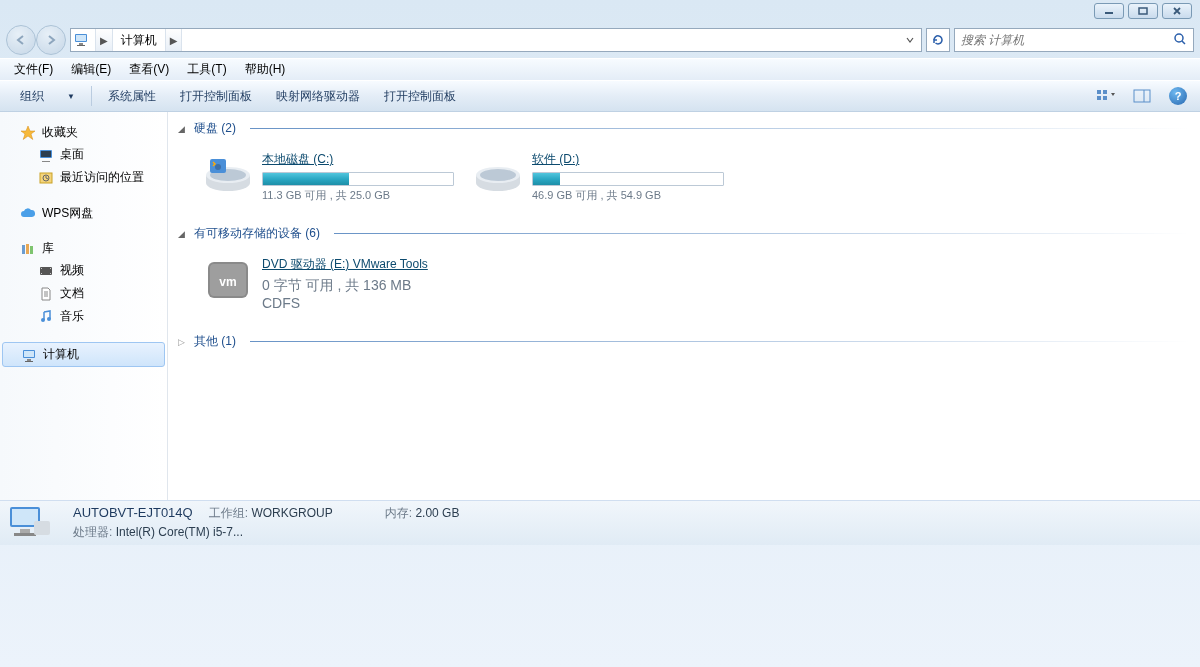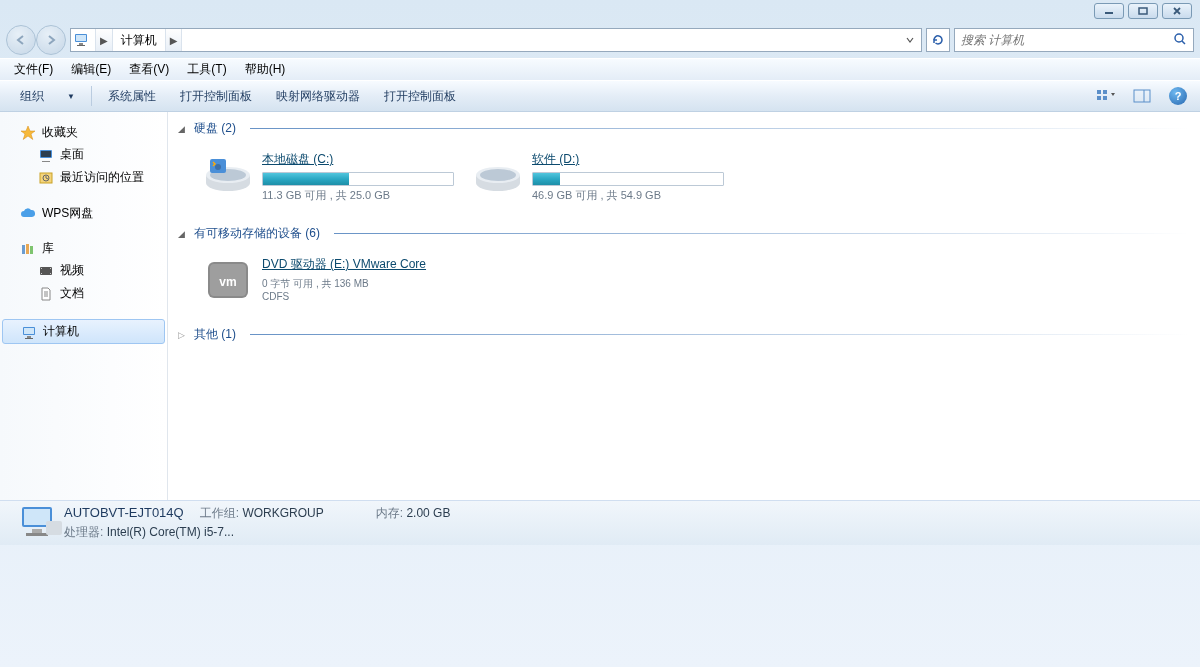--- a/index.html
+++ b/index.html
@@ -46,23 +46,23 @@
     .section-header { display: flex; align-items: center; gap: 6px; color: #1e4e8c; padding: 4px 0; cursor: pointer; }
     .section-line { flex: 1; height: 1px; background: linear-gradient(to right, #6893c6, transparent); margin-left: 8px; }
     .drive-grid { display: flex; flex-wrap: wrap; gap: 20px; padding: 10px 0 10px 26px; }
     .drive-item { display: flex; gap: 10px; width: 250px; cursor: pointer; }
     .drive-icon { width: 48px; height: 48px; flex-shrink: 0; }
     .drive-info { flex: 1; }
     .drive-name { color: #0c4a6e; margin-bottom: 4px; text-decoration: underline; }
     .drive-bar { height: 14px; border: 1px solid #bcc9d6; background: #fff; border-radius: 1px; position: relative; margin-bottom: 2px; overflow: hidden; }
     .drive-fill { height: 100%; background: linear-gradient(to bottom, #51c5dd 0%, #2ba8c4 50%, #1d8fa8 100%); }
     .drive-stats { color: #6c7a89; font-size: 11px; }
-    .drive-sub { color: #6c7a89; font-size: 10px; }
-    
-    .status-bar { height: 45px; background: linear-gradient(to bottom, #f1f6fb, #e0ebf5); border-top: 1px solid #d0def0; display: flex; align-items: center; padding: 4px 16px; gap: 0; }
+    .drive-sub { color: #6c7a89; font-size: 14px; }
+    
+    .status-bar { height: 45px; background: linear-gradient(to bottom, #f1f6fb, #e0ebf5); border-top: 1px solid #d0def0; display: flex; align-items: center; padding: 4px 4px; gap: 21px; }
     .status-icon { width: 48px; height: 36px; }
     .status-info { display: flex; flex-direction: column; gap: 2px; }
     .status-row { display: flex; gap: 16px; }
     .status-label { color: #6c7a89; }
     .status-value { color: #2c3e50; }
     .status-title { font-size: 13px; color: #1e3a5f; }
     
     .tri-down { font-size: 8px; margin-left: 2px; }
     .help-circle { width: 18px; height: 18px; border-radius: 50%; background: radial-gradient(circle at 35% 30%, #6eb8f0, #2868b0); color: #fff; display: flex; align-items: center; justify-content: center; font-weight: bold; font-size: 11px; }
   </style>
@@ -247,20 +247,30 @@
         <span class="sidebar-icon">
             <svg width="16" height="16">
               <path d="M4,2 L10,2 L12,4 L12,14 L4,14 Z" fill="#fff" stroke="#888"></path>
               <line x1="6" y1="6" x2="10" y2="6" stroke="#888"></line>
               <line x1="6" y1="8" x2="10" y2="8" stroke="#888"></line>
               <line x1="6" y1="10" x2="10" y2="10" stroke="#888"></line>
             </svg>
           </span>
         <span>文档</span>
       </div>
+      <div class="sidebar-item">
+        <span class="sidebar-icon">
+            <svg width="16" height="16">
+              <path d="M6,3 L12,2 L12,10 M6,3 L6,11" stroke="#4a8fd8" stroke-width="1.5" fill="none"></path>
+              <circle cx="5" cy="11" r="2" fill="#4a8fd8"></circle>
+              <circle cx="11" cy="10" r="2" fill="#4a8fd8"></circle>
+            </svg>
+          </span>
+        <span>音乐</span>
+      </div>
     </div>
 
     <div class="sidebar-group">
       <div class="sidebar-header sidebar-item selected" style="padding-left:18px">
         <span class="sidebar-icon">
             <svg width="16" height="16">
               <rect x="2" y="3" width="12" height="8" fill="#4a8fd8" rx="1"></rect>
               <rect x="3" y="4" width="10" height="6" fill="#cfe6f9"></rect>
               <rect x="6" y="12" width="4" height="2" fill="#888"></rect>
               <rect x="4" y="14" width="8" height="1" fill="#666"></rect>
@@ -330,21 +340,21 @@
       <div class="drive-grid">
         <div class="drive-item" style="width:320px">
           <div class="drive-icon">
             <svg width="48" height="48" viewBox="0 0 48 48">
                 <rect x="4" y="6" width="40" height="36" rx="6" fill="#8a8a8a"></rect>
                 <rect x="6" y="8" width="36" height="32" rx="4" fill="#9e9e9e"></rect>
                 <text x="24" y="30" text-anchor="middle" fill="#fff" font-size="15" font-weight="bold" font-family="Arial">vm</text>
               </svg>
           </div>
           <div class="drive-info">
-            <div class="drive-name">DVD 驱动器 (E:) VMware Core</div>
+            <div class="drive-name">DVD 驱动器 (E:) VMware Tools</div>
             <div class="drive-sub">0 字节 可用 , 共 136 MB</div>
             <div class="drive-sub">CDFS</div>
           </div>
         </div>
       </div>
     </div>
 
     <div class="section">
       <div class="section-header">
         <span class="expand-arrow" style="color:#999">▷</span>

